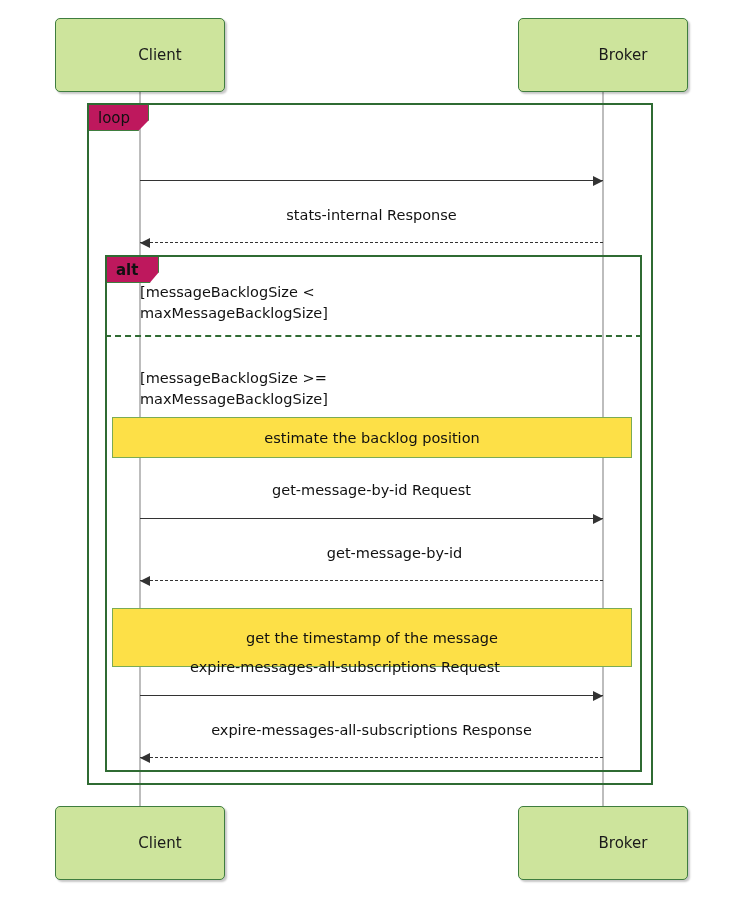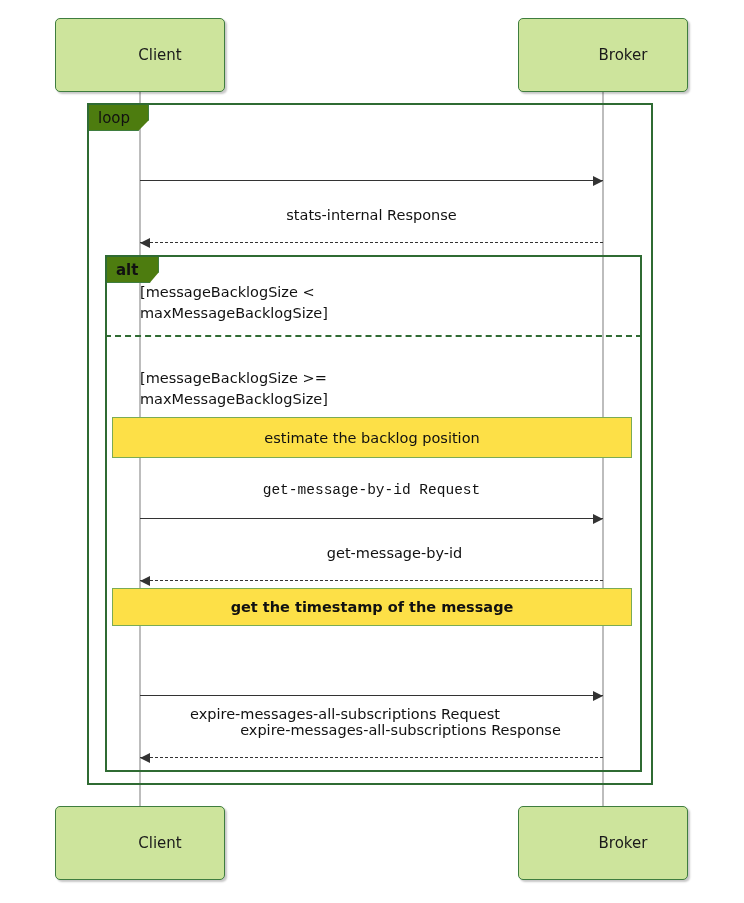--- a/index.html
+++ b/index.html
@@ -33,21 +33,21 @@
   
   .frame{
     position:absolute;
     box-sizing:border-box;
     border:2px solid #2f6b33;
     background:transparent;
   }
   .frame-label{
     position:absolute;
     box-sizing:border-box;
-    background:#4d7c0f;
+    background:#be185d;
     border:1.5px solid #3f7d3f;
     border-top:none;
     border-left:none;
     font-size:15px;
     color:#111;
     display:flex;align-items:center;
     padding-left:9px;
     clip-path:polygon(0 0,100% 0,100% 58%,82% 100%,0 100%);
   }
   .frame-divider{
@@ -148,43 +148,43 @@
 
   <div class="guard" style="left:140px;top:347px;width:463px;">
     <span>[messageBacklogSize &gt;=
 maxMessageBacklogSize]</span>
   </div>
 
   <div class="note" style="left:112px;top:417px;width:520px;height:41px;">
     <span>estimate the backlog position</span>
   </div>
 
-  <div class="msg-label" style="left:140px;top:482px;width:463px;font-family:Liberation Mono, monospace;">
+  <div class="msg-label" style="left:140px;top:482px;width:463px;">
     <span>get-message-by-id Request</span>
   </div>
   <div class="arrow-line solid" style="left:140px;top:518px;width:463px;"></div>
   <div class="arrow-head right" style="left:593px;top:514px;"></div>
 
   <div class="msg-label" style="left:140px;top:545px;width:463px;margin-left:23px;">
     <span>get-message-by-id</span>
   </div>
   <div class="arrow-line dashed" style="left:140px;top:580px;width:463px;"></div>
   <div class="arrow-head left" style="left:140px;top:576px;"></div>
 
-  <div class="note" style="left:112px;top:588px;width:520px;height:38px;font-weight:bold;">
+  <div class="note" style="left:112px;top:608px;width:520px;height:59px;">
     <span>get the timestamp of the message</span>
   </div>
 
-  <div class="msg-label" style="left:140px;top:659px;width:410px;margin-top:47px;">
+  <div class="msg-label" style="left:140px;top:659px;width:410px;">
     <span>expire-messages-all-subscriptions Request</span>
   </div>
   <div class="arrow-line solid" style="left:140px;top:695px;width:463px;"></div>
   <div class="arrow-head right" style="left:593px;top:691px;"></div>
 
-  <div class="msg-label" style="left:140px;top:722px;width:463px;padding-left:29px;">
+  <div class="msg-label" style="left:140px;top:722px;width:463px;">
     <span>expire-messages-all-subscriptions Response</span>
   </div>
   <div class="arrow-line dashed" style="left:140px;top:757px;width:463px;"></div>
   <div class="arrow-head left" style="left:140px;top:753px;"></div>
 
   <div class="participant" style="left:55px;top:806px;width:170px;height:74px;">
     <span>Client</span>
   </div>
   <div class="participant" style="left:518px;top:806px;width:170px;height:74px;">
     <span>Broker</span>

